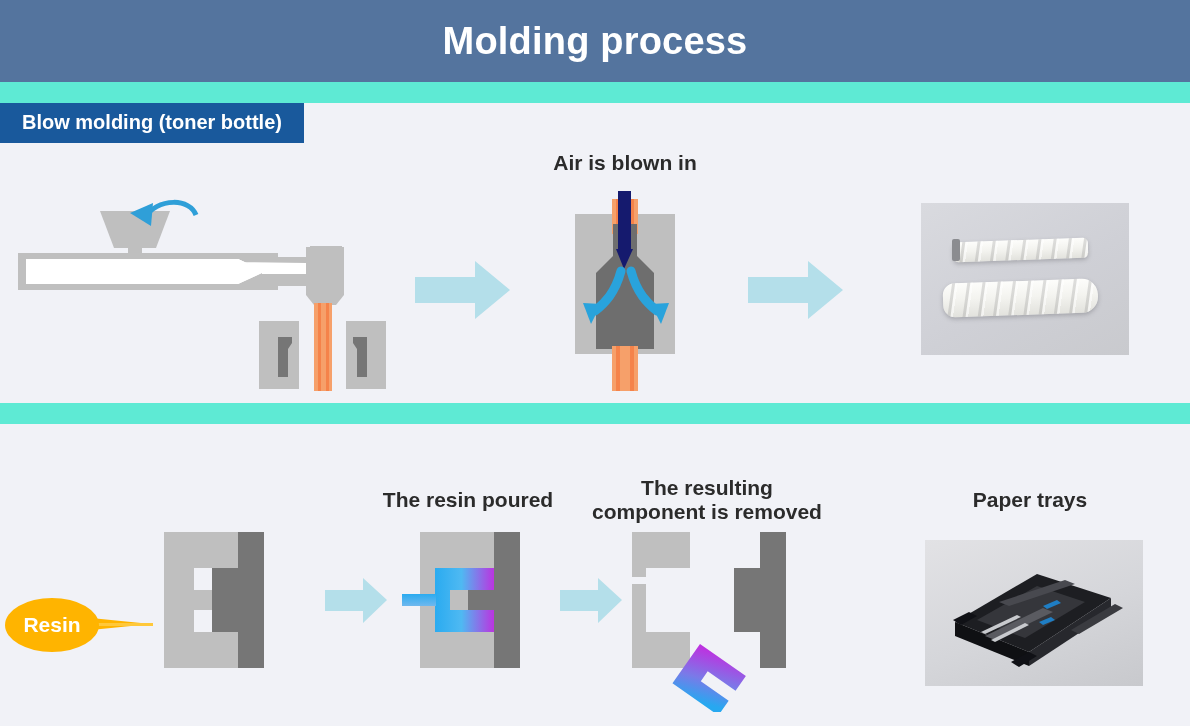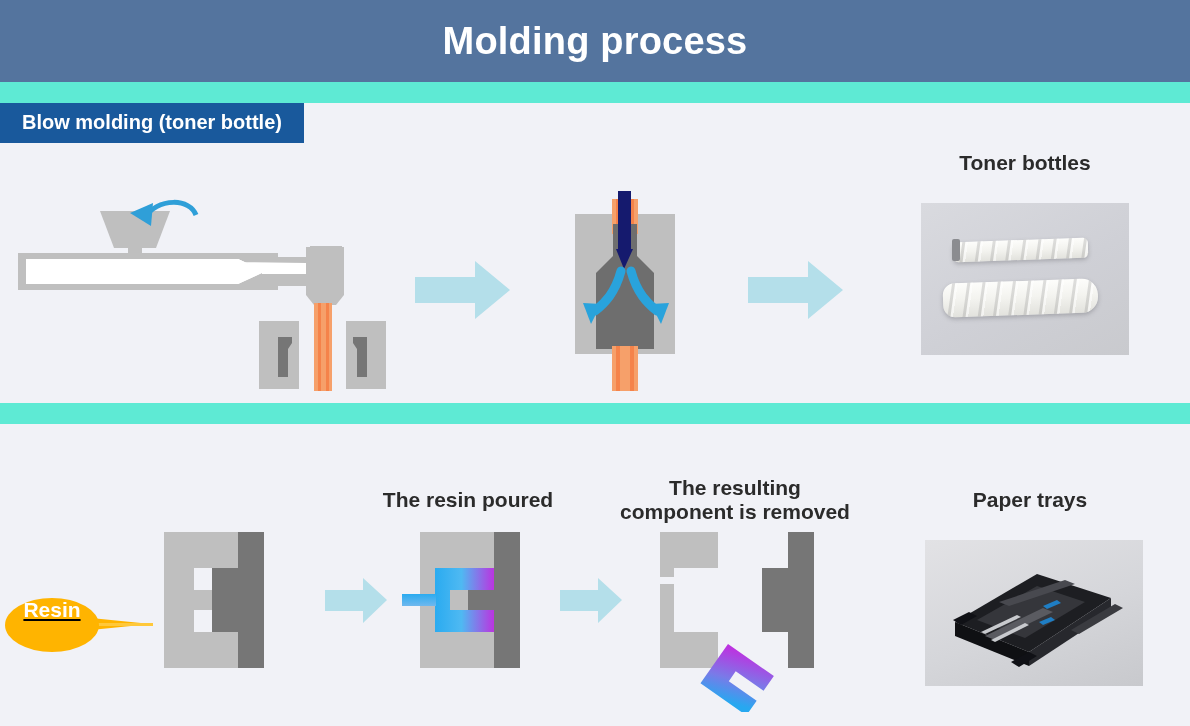--- a/index.html
+++ b/index.html
@@ -79,21 +79,21 @@
 
   
   .tray-img { position: absolute; }
 
   
   .resin-callout { position: absolute; }
   .resin-bubble {
     position: absolute; left: 0; top: 0;
     width: 94px; height: 54px;
     background: #ffb400; border-radius: 50%;
-    display: flex; align-items: flex-start; justify-content: center; text-decoration: underline;
+    display: flex; align-items: center; justify-content: center;
   }
   .resin-bubble .resin-text {
     color: #ffffff; font-size: 21px; font-weight: bold;
   }
   .resin-spout {
     position: absolute; left: 86px; top: 20px;
     width: 0; height: 0;
     border-top: 6px solid transparent;
     border-bottom: 6px solid transparent;
     border-left: 60px solid #ffb400;
@@ -151,20 +151,21 @@
         </div>
       </div>
 
       <div class="arrow" style="left:415px; top:158px;">
         <svg width="95" height="58" viewBox="0 0 95 58">
           <polygon points="0,16 60,16 60,0 95,29 60,58 60,42 0,42" fill="#b4dfea"></polygon>
         </svg>
       </div>
 
       <div class="step" style="left:455px; top:48px; width:340px; height:250px;">
+        <div class="step-label" style="top:0;">Air is blown in</div>
         <div class="step-figure" style="top:40px; height:200px;">
           <svg width="340" height="200" viewBox="0 0 340 200">
 
             <rect x="120" y="23" width="100" height="140" fill="#bfbfbf"></rect>
 
             <rect x="157" y="8" width="26" height="35" fill="#f6a06a"></rect>
             <rect x="161" y="8" width="4" height="35" fill="#f5834a"></rect>
             <rect x="175" y="8" width="4" height="35" fill="#f5834a"></rect>
 
             <path d="M158 33 L182 33 L182 65 L199 82 L199 158 L141 158 L141 82 L158 65 Z" fill="#6e6e6e"></path>
@@ -184,21 +185,20 @@
         </div>
       </div>
 
       <div class="arrow" style="left:748px; top:158px;">
         <svg width="95" height="58" viewBox="0 0 95 58">
           <polygon points="0,16 60,16 60,0 95,29 60,58 60,42 0,42" fill="#b4dfea"></polygon>
         </svg>
       </div>
 
       <div class="step" style="left:860px; top:48px; width:330px; height:250px;">
-        <div class="step-label" style="top:0;">Toner bottles</div>
         <div class="photo toner" style="left:61px; top:52px; width:208px; height:152px;">
           <div class="bottle" style="left:32px; top:37px; width:135px; height:20px; border-radius:6px; transform:rotate(-2deg);">
             <div class="body" style="border-radius:5px;"></div>
             <div class="ribs" style="border-radius:5px;"></div>
           </div>
           <div style="position:absolute; left:31px; top:36px; width:8px; height:22px; background:#8b8c90; border-radius:2px;"></div>
           <div class="bottle" style="left:22px; top:78px; width:155px; height:34px; border-radius:12px 16px 16px 12px; transform:rotate(-2deg);">
             <div class="body" style="border-radius:12px 16px 16px 12px;"></div>
             <div class="ribs" style="border-radius:12px 16px 16px 12px;"></div>
           </div>
@@ -266,21 +266,21 @@
           </svg>
         </div>
       </div>
 
       <div class="arrow" style="left:560px; top:154px;">
         <svg width="62" height="45" viewBox="0 0 62 45">
           <polygon points="0,12 38,12 38,0 62,22 38,45 38,33 0,33" fill="#b4dfea"></polygon>
         </svg>
       </div>
 
-      <div class="step" style="left:600px; top:52px; width:270px; height:240px;">
+      <div class="step" style="left:572px; top:52px; width:270px; height:240px;">
         <div class="step-label" style="top:0;">The resulting
 component is removed</div>
         <div class="step-figure" style="top:56px; height:180px;">
           <svg width="270" height="180" viewBox="0 0 270 180">
             <defs>
               <linearGradient id="partGrad" x1="0.2" y1="0" x2="0.6" y2="1">
                 <stop offset="0%" stop-color="#bb34e0"></stop>
                 <stop offset="55%" stop-color="#7a7ae8"></stop>
                 <stop offset="100%" stop-color="#27a8f0"></stop>
               </linearGradient>

